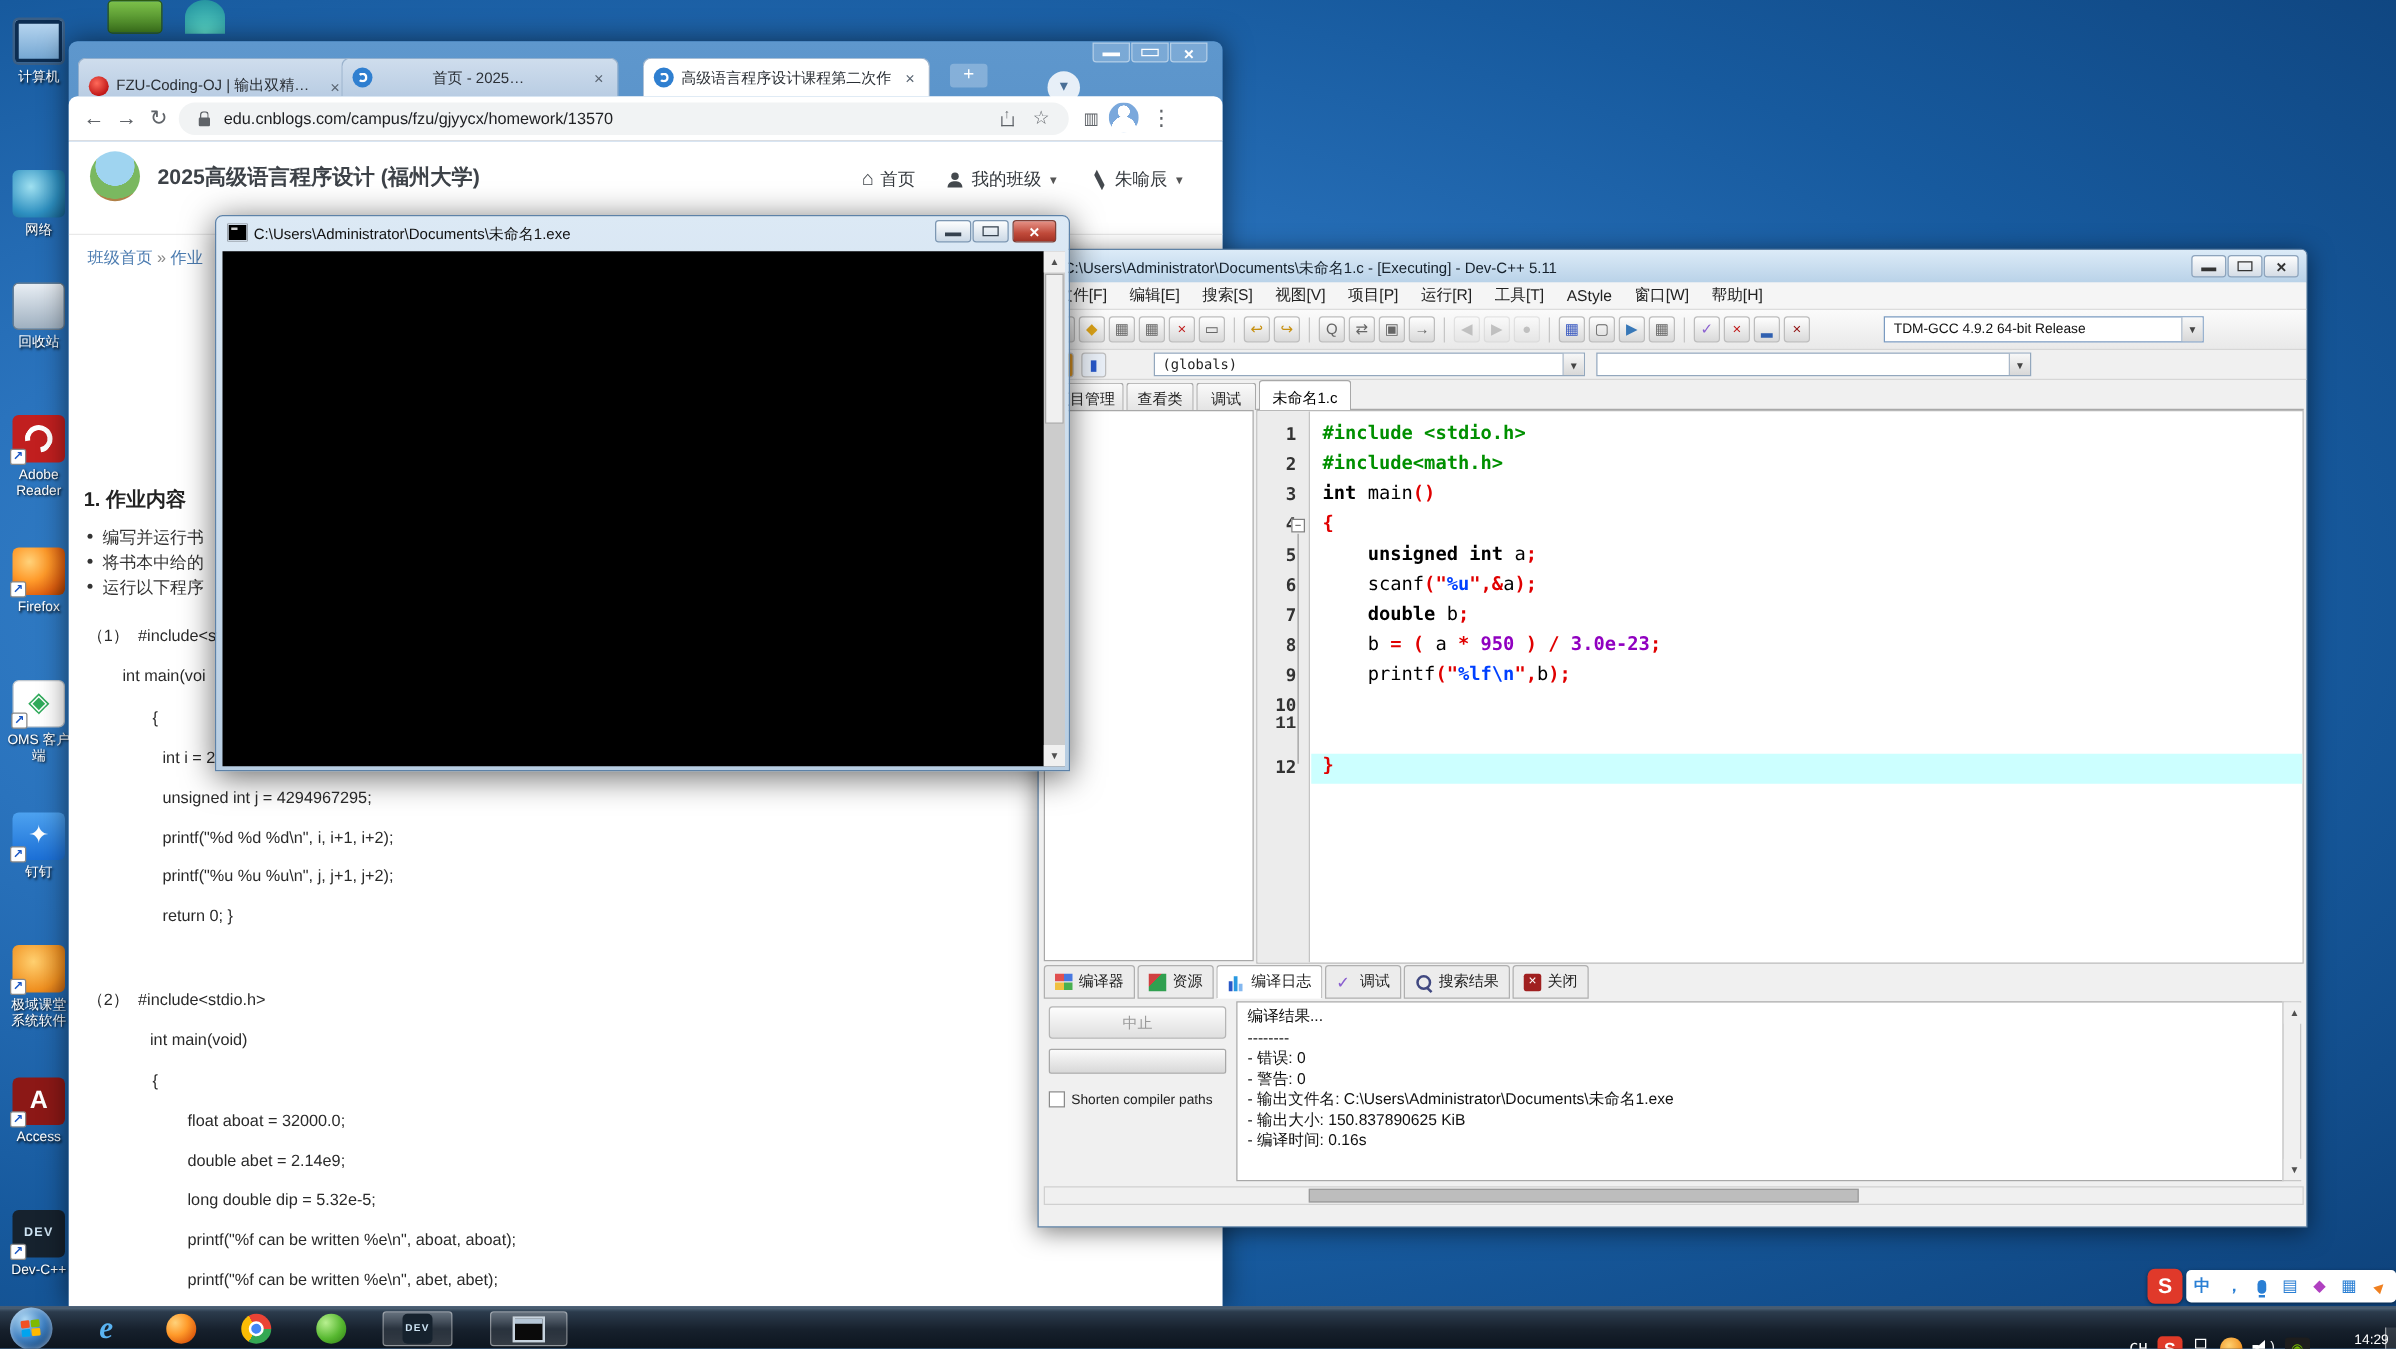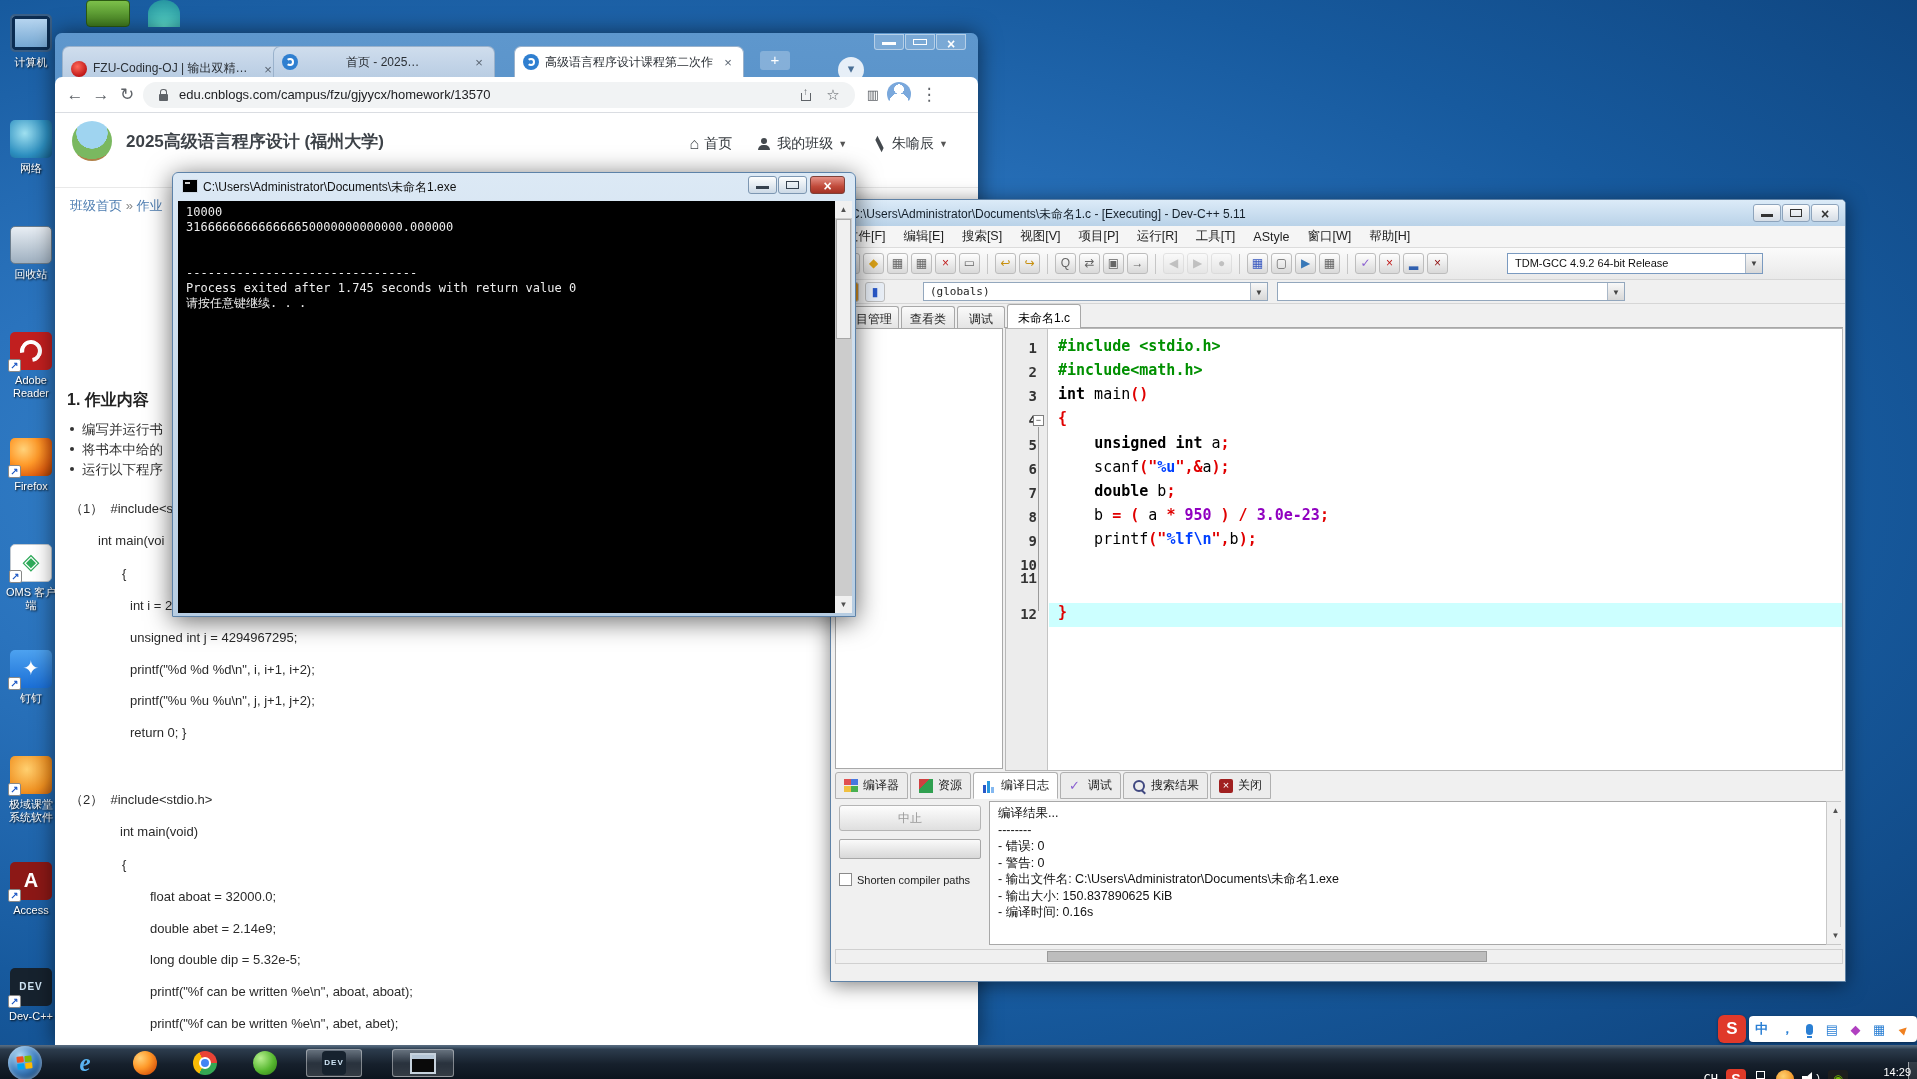--- a/index.html
+++ b/index.html
@@ -216,21 +216,21 @@
   .ime-boost{color:#f08020;transform:rotate(45deg)}
 </style>
 </head>
 <body>
 
 <div id="desktop-icons">
     <div class="dicon" style="top: 14px;">
       <div class="img ic-computer-icon"></div>
       <div class="lbl">计算机</div>
     </div>
-    <div class="dicon" style="top: 120px;">
+    <div class="dicon" style="top: 136px;">
       <div class="img ic-network-icon"></div>
       <div class="lbl">网络</div>
     </div>
     <div class="dicon" style="top: 226px;">
       <div class="img ic-recycle-bin-icon"></div>
       <div class="lbl">回收站</div>
     </div>
     <div class="dicon" style="top: 332px;">
       <div class="img ic-adobe-reader-icon">
         <div class="sc-arrow">↗</div>
@@ -529,27 +529,20 @@
   </div>
 </div>
 
 <div id="console" class="abs">
   <div id="c-icon"></div>
   <div id="c-title">C:\Users\Administrator\Documents\未命名1.exe</div>
   <div class="c-btn g-min" style="right:78px;width:29px"></div>
   <div class="c-btn g-max" style="right:48px;width:29px"></div>
   <div class="c-btn close g-close" style="right:10px;width:35px"></div>
   <div id="c-screen">
-    <div id="c-out">10000
-316666666666666650000000000000.000000
-
-
---------------------------------
-Process exited after 1.745 seconds with return value 0
-请按任意键继续. . .</div>
     <div id="c-scroll">
       <div class="c-sarrow" style="top:0">▲</div>
       <div class="c-sarrow" style="bottom:0">▼</div>
       <div id="c-thumb"></div>
     </div>
   </div>
 </div>
 
 <div id="taskbar" class="abs">
   <div id="orb">

